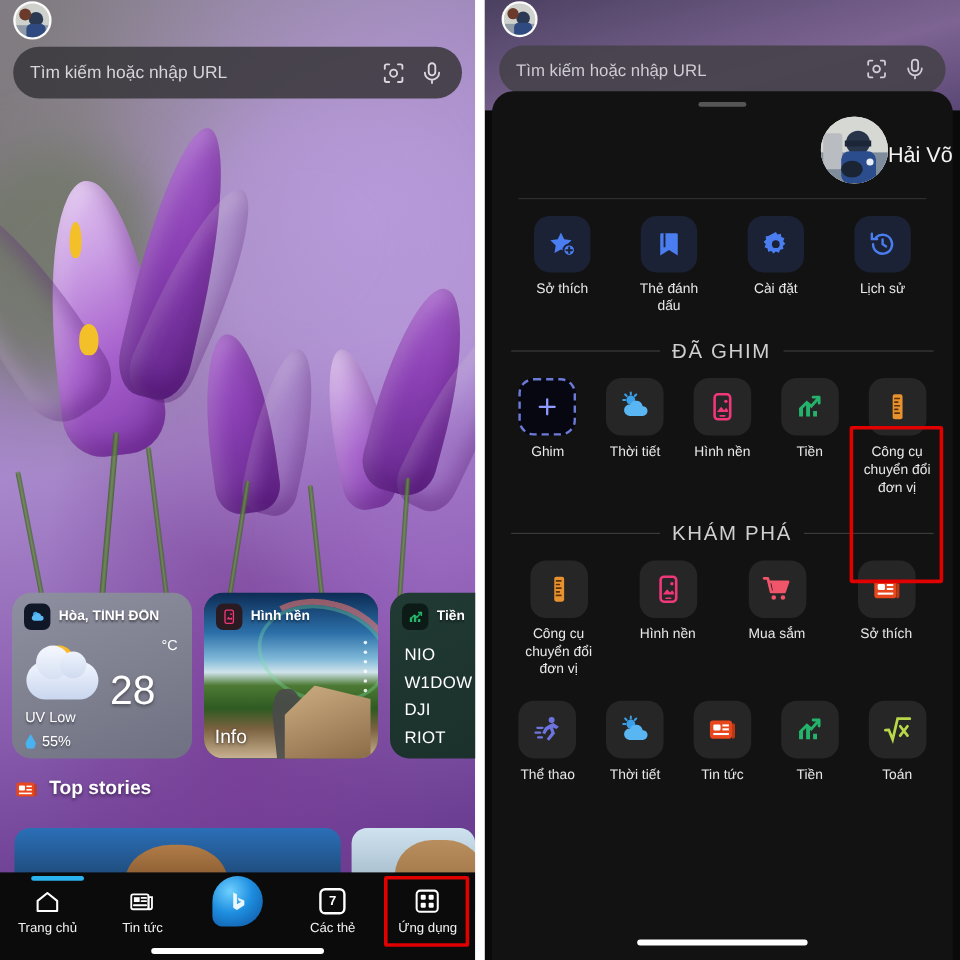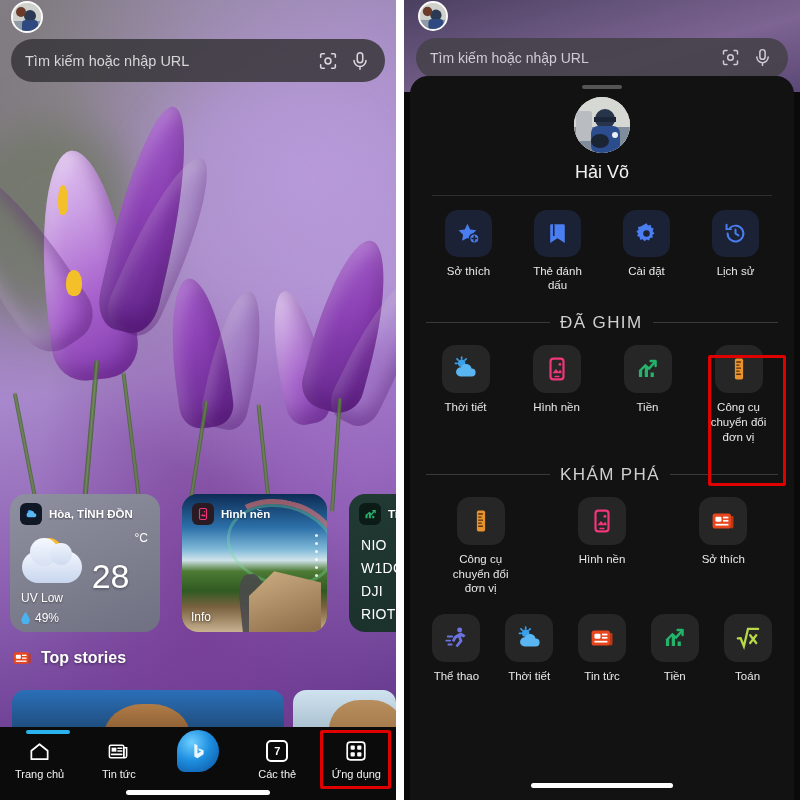--- a/index.html
+++ b/index.html
@@ -58,21 +58,21 @@
     position: absolute; left: 11px; top: 39px; width: 374px; height: 43px;
     background: rgba(58,56,60,.88); border-radius: 22px; z-index: 6;
     display: flex; align-items: center; padding: 0 14px;
   }
   .l-searchbar .ph { color: #d7d5d9; font-size: 14.5px; flex: 1; }
   .sb-ico { width: 22px; height: 22px; margin-left: 10px; opacity:.92; }
 
   
   .cards {
     position: absolute; left: 0; right: 0; top: 494px; height: 140px; z-index: 5;
-    display: flex; gap: 22px; padding-left: 10px;
+    display: flex; gap: 10px; padding-left: 10px;
   }
   .card { border-radius: 16px; overflow: hidden; position: relative; flex-shrink: 0; }
   .card-weather { width: 150px; height: 138px; background: linear-gradient(160deg,#8e8fa0 0%,#7f8190 50%,#6f7183 100%); }
   .card-wall    { width: 145px; height: 138px; background:#1d3a4f; }
   .card-money   { width: 150px; height: 138px; background: linear-gradient(160deg,#213a33 0%,#1a2f2a 100%); }
 
   .card-head { display: flex; align-items: center; gap: 7px; padding: 9px 10px 0 10px; }
   .card-ico { width: 22px; height: 22px; border-radius: 6px; display:flex; align-items:center; justify-content:center; flex-shrink:0; }
   .card-title { font-size: 11.5px; color:#fff; font-weight:600; white-space:nowrap; overflow:hidden; text-shadow:0 1px 2px rgba(0,0,0,.5); }
 
@@ -100,21 +100,21 @@
     border: 5px solid transparent;
     border-top-color: rgba(255,120,110,.55);
     box-shadow: 0 0 0 3px rgba(120,220,160,.35) inset;
     transform: rotate(14deg); }
   .road { position:absolute; left:40%; top:58%; width:26px; height:60px; background:#4a4a4a;
           transform: rotate(-6deg); border-radius: 40% 40% 0 0; opacity:.9;}
   .cliff{ position:absolute; right:6px; top:56%; width:72px; height:62px;
           background: linear-gradient(160deg,#cdae83,#8a6b47); clip-path: polygon(0 40%,35% 0,100% 18%,100% 100%,0 100%); }
   .dots-col { position:absolute; right:9px; top:40px; display:flex; flex-direction:column; gap:5px; }
   .dots-col i { width:3px; height:3px; border-radius:50%; background:rgba(255,255,255,.85); display:block; }
-  .info-lbl { position:absolute; left:9px; bottom:8px; font-size:12px; color:#fff; text-shadow:0 1px 3px rgba(0,0,0,.7); }
+  .info-lbl { position:absolute; left:9px; bottom:8px; font-size:16px; color:#fff; text-shadow:0 1px 3px rgba(0,0,0,.7); }
 
   .tick-list { padding: 12px 0 0 12px; display:flex; flex-direction:column; gap:7px; }
   .tick-list span { font-size:14px; color:#fff; letter-spacing:.3px; }
 
   
   .stories-head { position:absolute; left:12px; top:648px; display:flex; align-items:center; gap:9px; z-index:5; }
   .stories-head .t { font-size:16px; font-weight:700; color:#fff; text-shadow:0 1px 3px rgba(0,0,0,.5); }
   .story-strip { position:absolute; left:12px; right:0; top:690px; height:70px; display:flex; gap:9px; z-index:5; }
   .story { border-radius:13px 13px 0 0; overflow:hidden; position:relative; }
   .story.a { width: 290px; background: linear-gradient(180deg,#2b6fb8,#16324f); }
@@ -146,21 +146,21 @@
   .r-avatar { position:absolute; left:14px; top:1px; width:30px; height:30px; border-radius:50%;
               border:2px solid rgba(255,255,255,.9); overflow:hidden; background:#d9d7d2; z-index:6; }
   .r-searchbar { position:absolute; left:12px; top:38px; width:372px; height:40px;
               background: rgba(70,66,76,.92); border-radius:21px; display:flex; align-items:center;
               padding:0 14px; z-index:6; }
   .r-searchbar .ph { color:#cfccd4; font-size:14px; flex:1; }
 
   .sheet { position:absolute; left:6px; right:6px; top:76px; bottom:0; background:#121212;
            border-radius:18px 18px 0 0; z-index:7; overflow:hidden; }
   .grabber { width:40px; height:4px; border-radius:3px; background:#555; margin:9px auto 0; }
-  .profile { display:flex; flex-direction:column; align-items:center; margin-top:8px;justify-content:flex-end; }
+  .profile { display:flex; flex-direction:row; align-items:center; margin-top:8px;justify-content:flex-end; }
   .p-avatar { width:56px; height:56px; border-radius:50%; overflow:hidden; background:#e3e1dc; position:relative; }
   .p-name { margin-top:9px; font-size:18px; color:#f3f3f3; }
 
   .hr { height:1px; background:#2e2e2e; margin:12px 22px 0; }
 
   .quickrow { display:flex; margin-top:14px; padding:0 14px; }
   .quick { flex:1; display:flex; flex-direction:column; align-items:center; gap:7px; }
   .quick .tile { width:47px; height:47px; border-radius:13px; background:#1b2235;
                  display:flex; align-items:center; justify-content:center; }
   .quick .lbl { font-size:11.5px; color:#e8e8e8; text-align:center; line-height:1.25; max-width:70px; }
@@ -254,21 +254,21 @@
         </div>
         <div class="w-sun"></div>
         <div class="w-cloud"></div>
         <div class="w-temp-row">
           <span class="w-temp">28</span>
           <span class="w-unit">°C</span>
         </div>
         <div class="w-uv">UV Low</div>
         <div class="w-hum">
           <span class="drop"></span>
-          <span>49%</span>
+          <span>55%</span>
         </div>
       </div>
 
       <div class="card card-wall">
         <div class="scene">
           <div class="rainbow"></div>
           <div class="road"></div>
           <div class="cliff"></div>
         </div>
         <div class="card-head" style="position:relative;z-index:2;">
@@ -484,20 +484,28 @@
         </div>
       </div>
 
       <div class="sect">
         <span class="line l"></span>
         <span class="cap">ĐÃ GHIM</span>
         <span class="line r"></span>
       </div>
 
       <div class="grid5">
+        <div class="gi">
+          <span class="tile add">
+            <svg viewBox="0 0 24 24" width="22" height="22" fill="none" stroke="#8f9bff" stroke-width="2.1" stroke-linecap="round">
+              <path d="M12 5.2v13.6M5.2 12h13.6"></path>
+            </svg>
+          </span>
+          <span class="lbl">Ghim</span>
+        </div>
 
         <div class="gi">
           <span class="tile">
             <svg viewBox="0 0 24 24" width="27" height="27">
               <circle cx="8.6" cy="7.4" r="3.3" fill="#3aa0ea"></circle>
               <path d="M8.6 1.8v1.6M4.4 3.4l1.1 1.1M3 7.4h1.6M12.6 3.4l-1.1 1.1" stroke="#3aa0ea" stroke-width="1.5" stroke-linecap="round"></path>
               <path d="M7.6 19.2h9.8a3.6 3.6 0 0 0 0-7.2 5 5 0 0 0-9.4-1.2 4.2 4.2 0 0 0-.4 8.4z" fill="#59b6f2"></path>
             </svg>
           </span>
           <span class="lbl">Thời tiết</span>
@@ -556,20 +564,31 @@
         <div class="gi">
           <span class="tile">
             <svg viewBox="0 0 24 24" width="26" height="26">
               <rect x="6" y="2.4" width="12" height="19.2" rx="2.6" fill="none" stroke="#f0377a" stroke-width="2"></rect>
               <path d="M7.8 16l3.2-4 2.3 2.6 1.6-1.8 1.3 1.7V16z" fill="#f0377a"></path>
               <circle cx="14.7" cy="7.8" r="1.3" fill="#f0377a"></circle>
               <rect x="9.6" y="18.3" width="4.8" height="1.3" rx="0.6" fill="#f0377a"></rect>
             </svg>
           </span>
           <span class="lbl">Hình nền</span>
+        </div>
+        <div class="gi">
+          <span class="tile">
+            <svg viewBox="0 0 24 24" width="27" height="27">
+              <path d="M2.4 4.4h2.8l2.4 10h10l2.6-7.4H6.6" fill="none" stroke="#f0556a" stroke-width="2" stroke-linecap="round" stroke-linejoin="round"></path>
+              <path d="M7.6 7.2h12.2l-2.4 6.6H9z" fill="#f0556a"></path>
+              <circle cx="9.6" cy="18.6" r="1.7" fill="#f0556a"></circle>
+              <circle cx="16.4" cy="18.6" r="1.7" fill="#f0556a"></circle>
+            </svg>
+          </span>
+          <span class="lbl">Mua sắm</span>
         </div>
         <div class="gi">
           <span class="tile">
             <svg viewBox="0 0 24 24" width="26" height="26">
               <rect x="2.4" y="5" width="17" height="14" rx="2.4" fill="#e8461c"></rect>
               <rect x="5" y="8" width="5.6" height="4.6" rx="1" fill="#fff"></rect>
               <rect x="12" y="8" width="5" height="1.6" fill="#fff"></rect>
               <rect x="12" y="11" width="5" height="1.6" fill="#fff"></rect>
               <rect x="5" y="14.6" width="12" height="1.6" fill="#fff"></rect>
               <path d="M19.4 7.4h1.3a1 1 0 0 1 1 1V17a2 2 0 0 1-2 2h-.3z" fill="#bf3613"></path>

